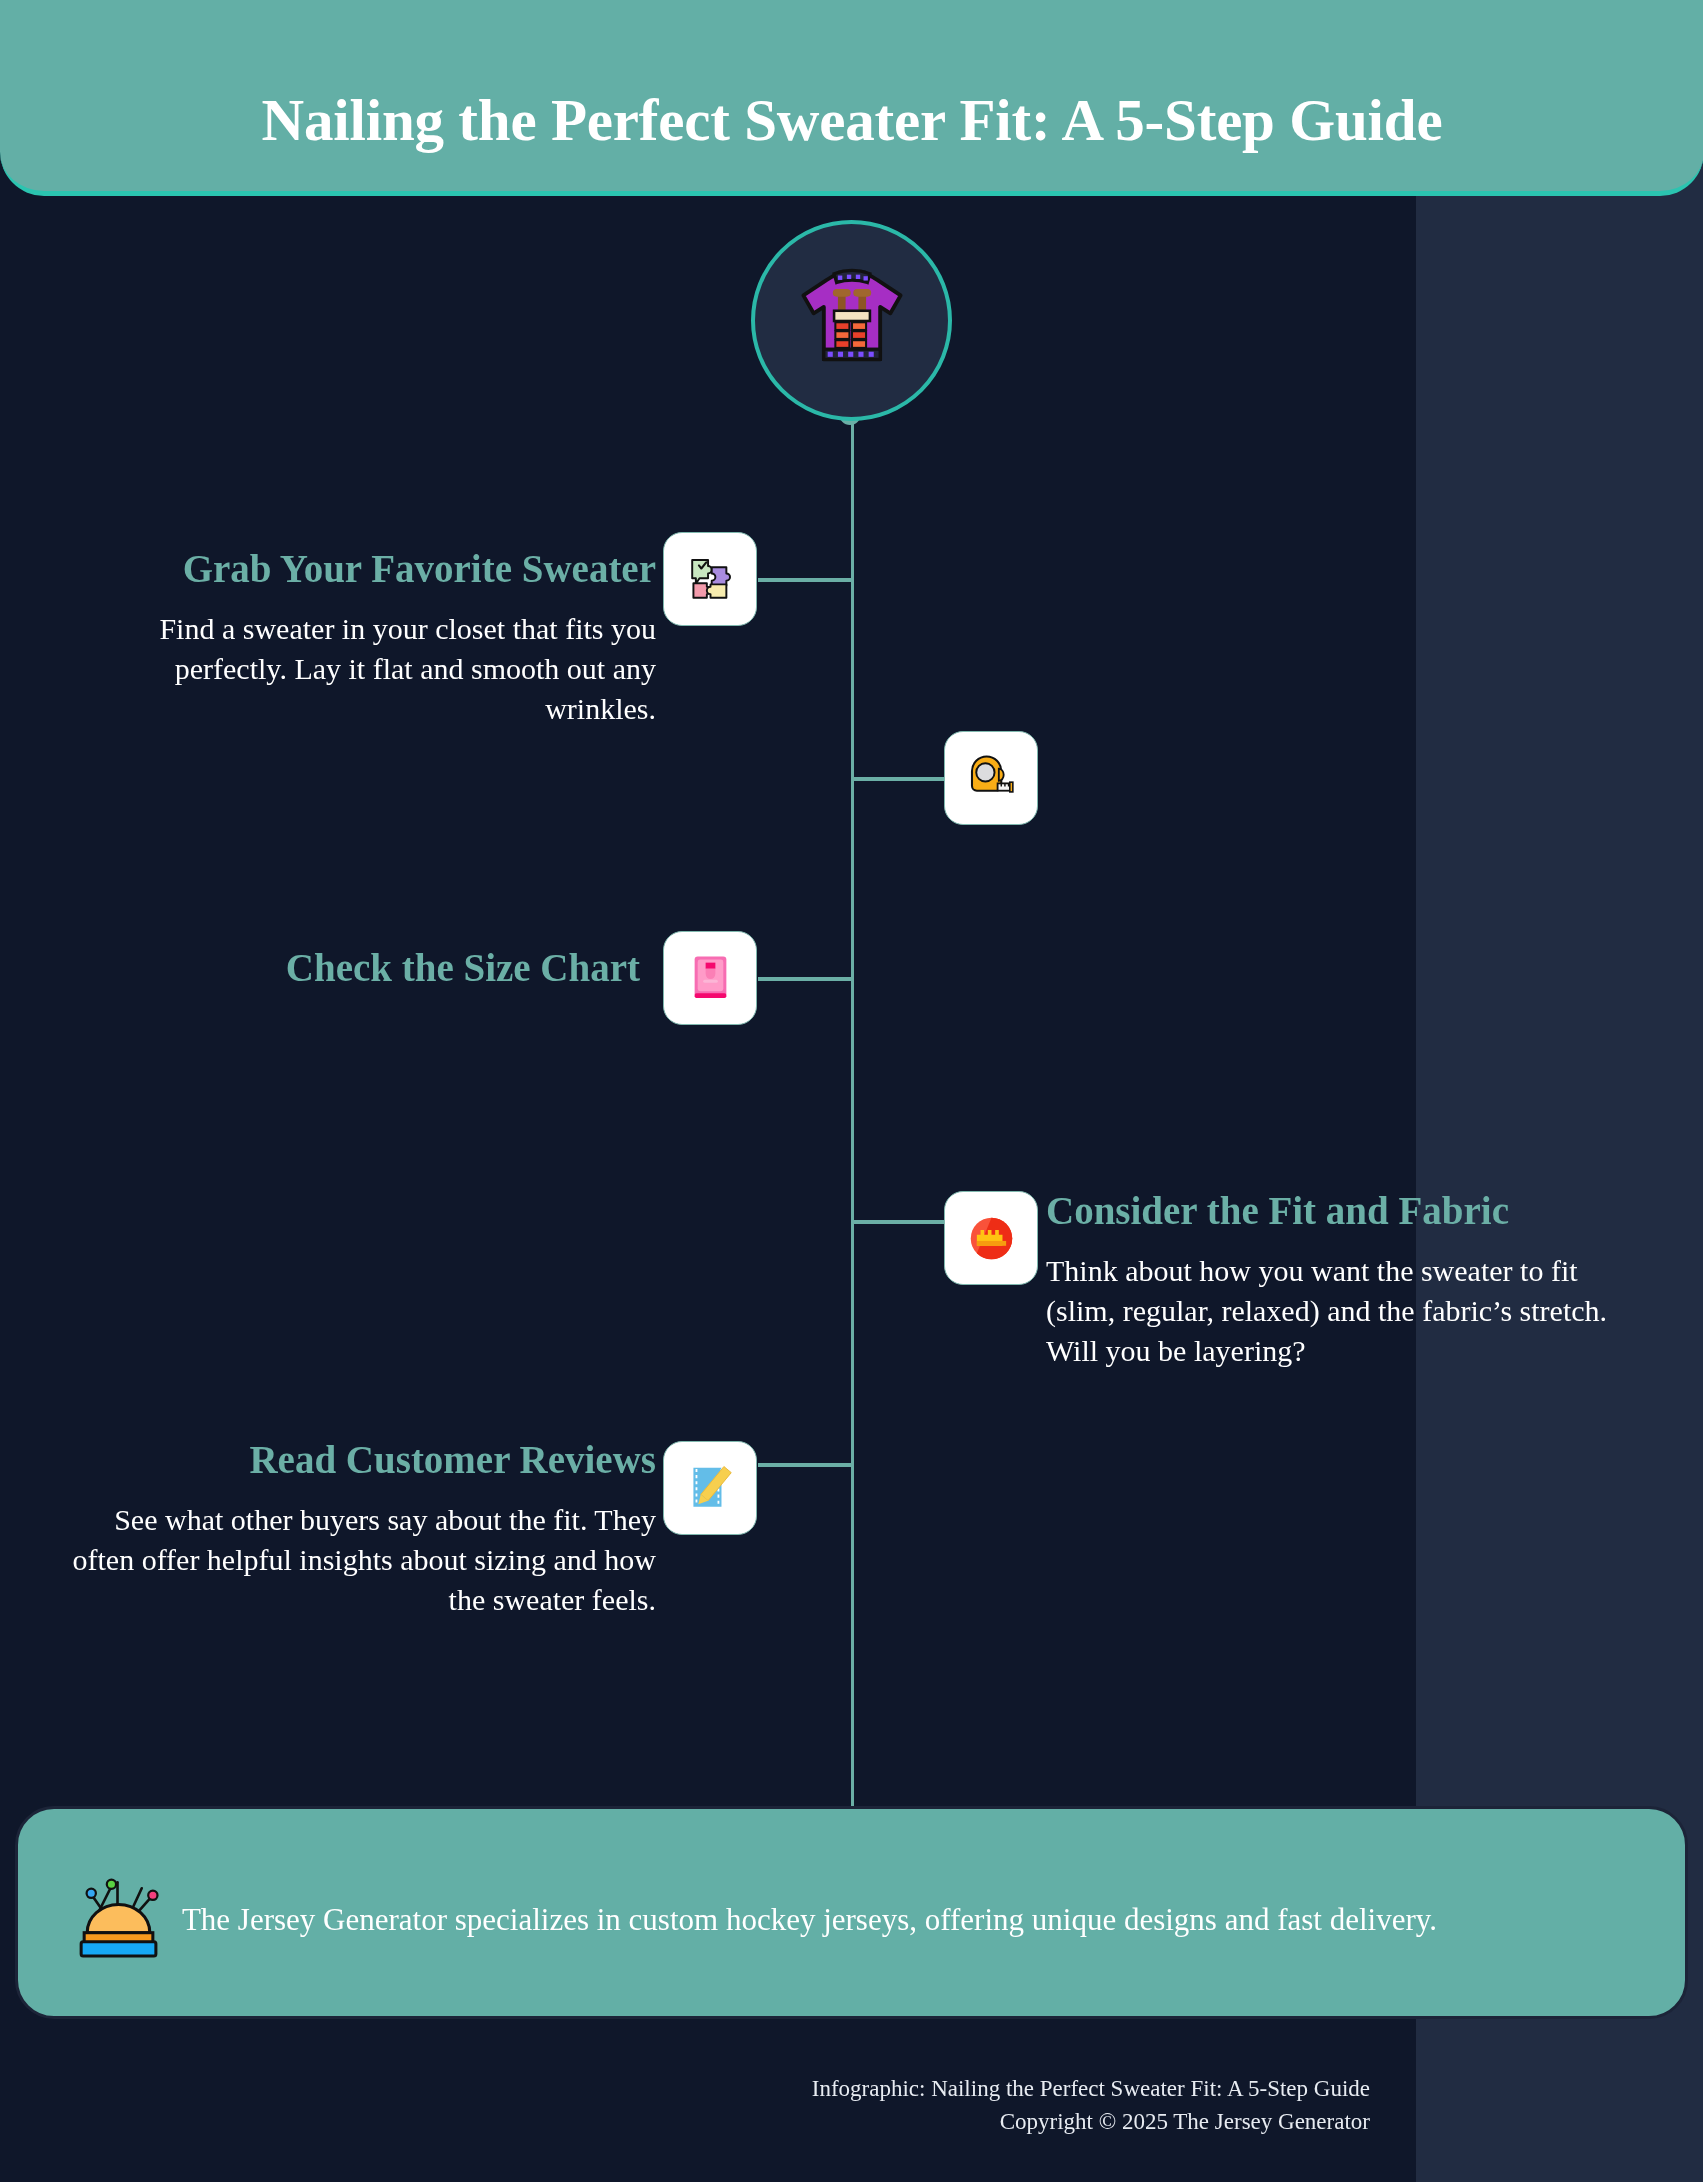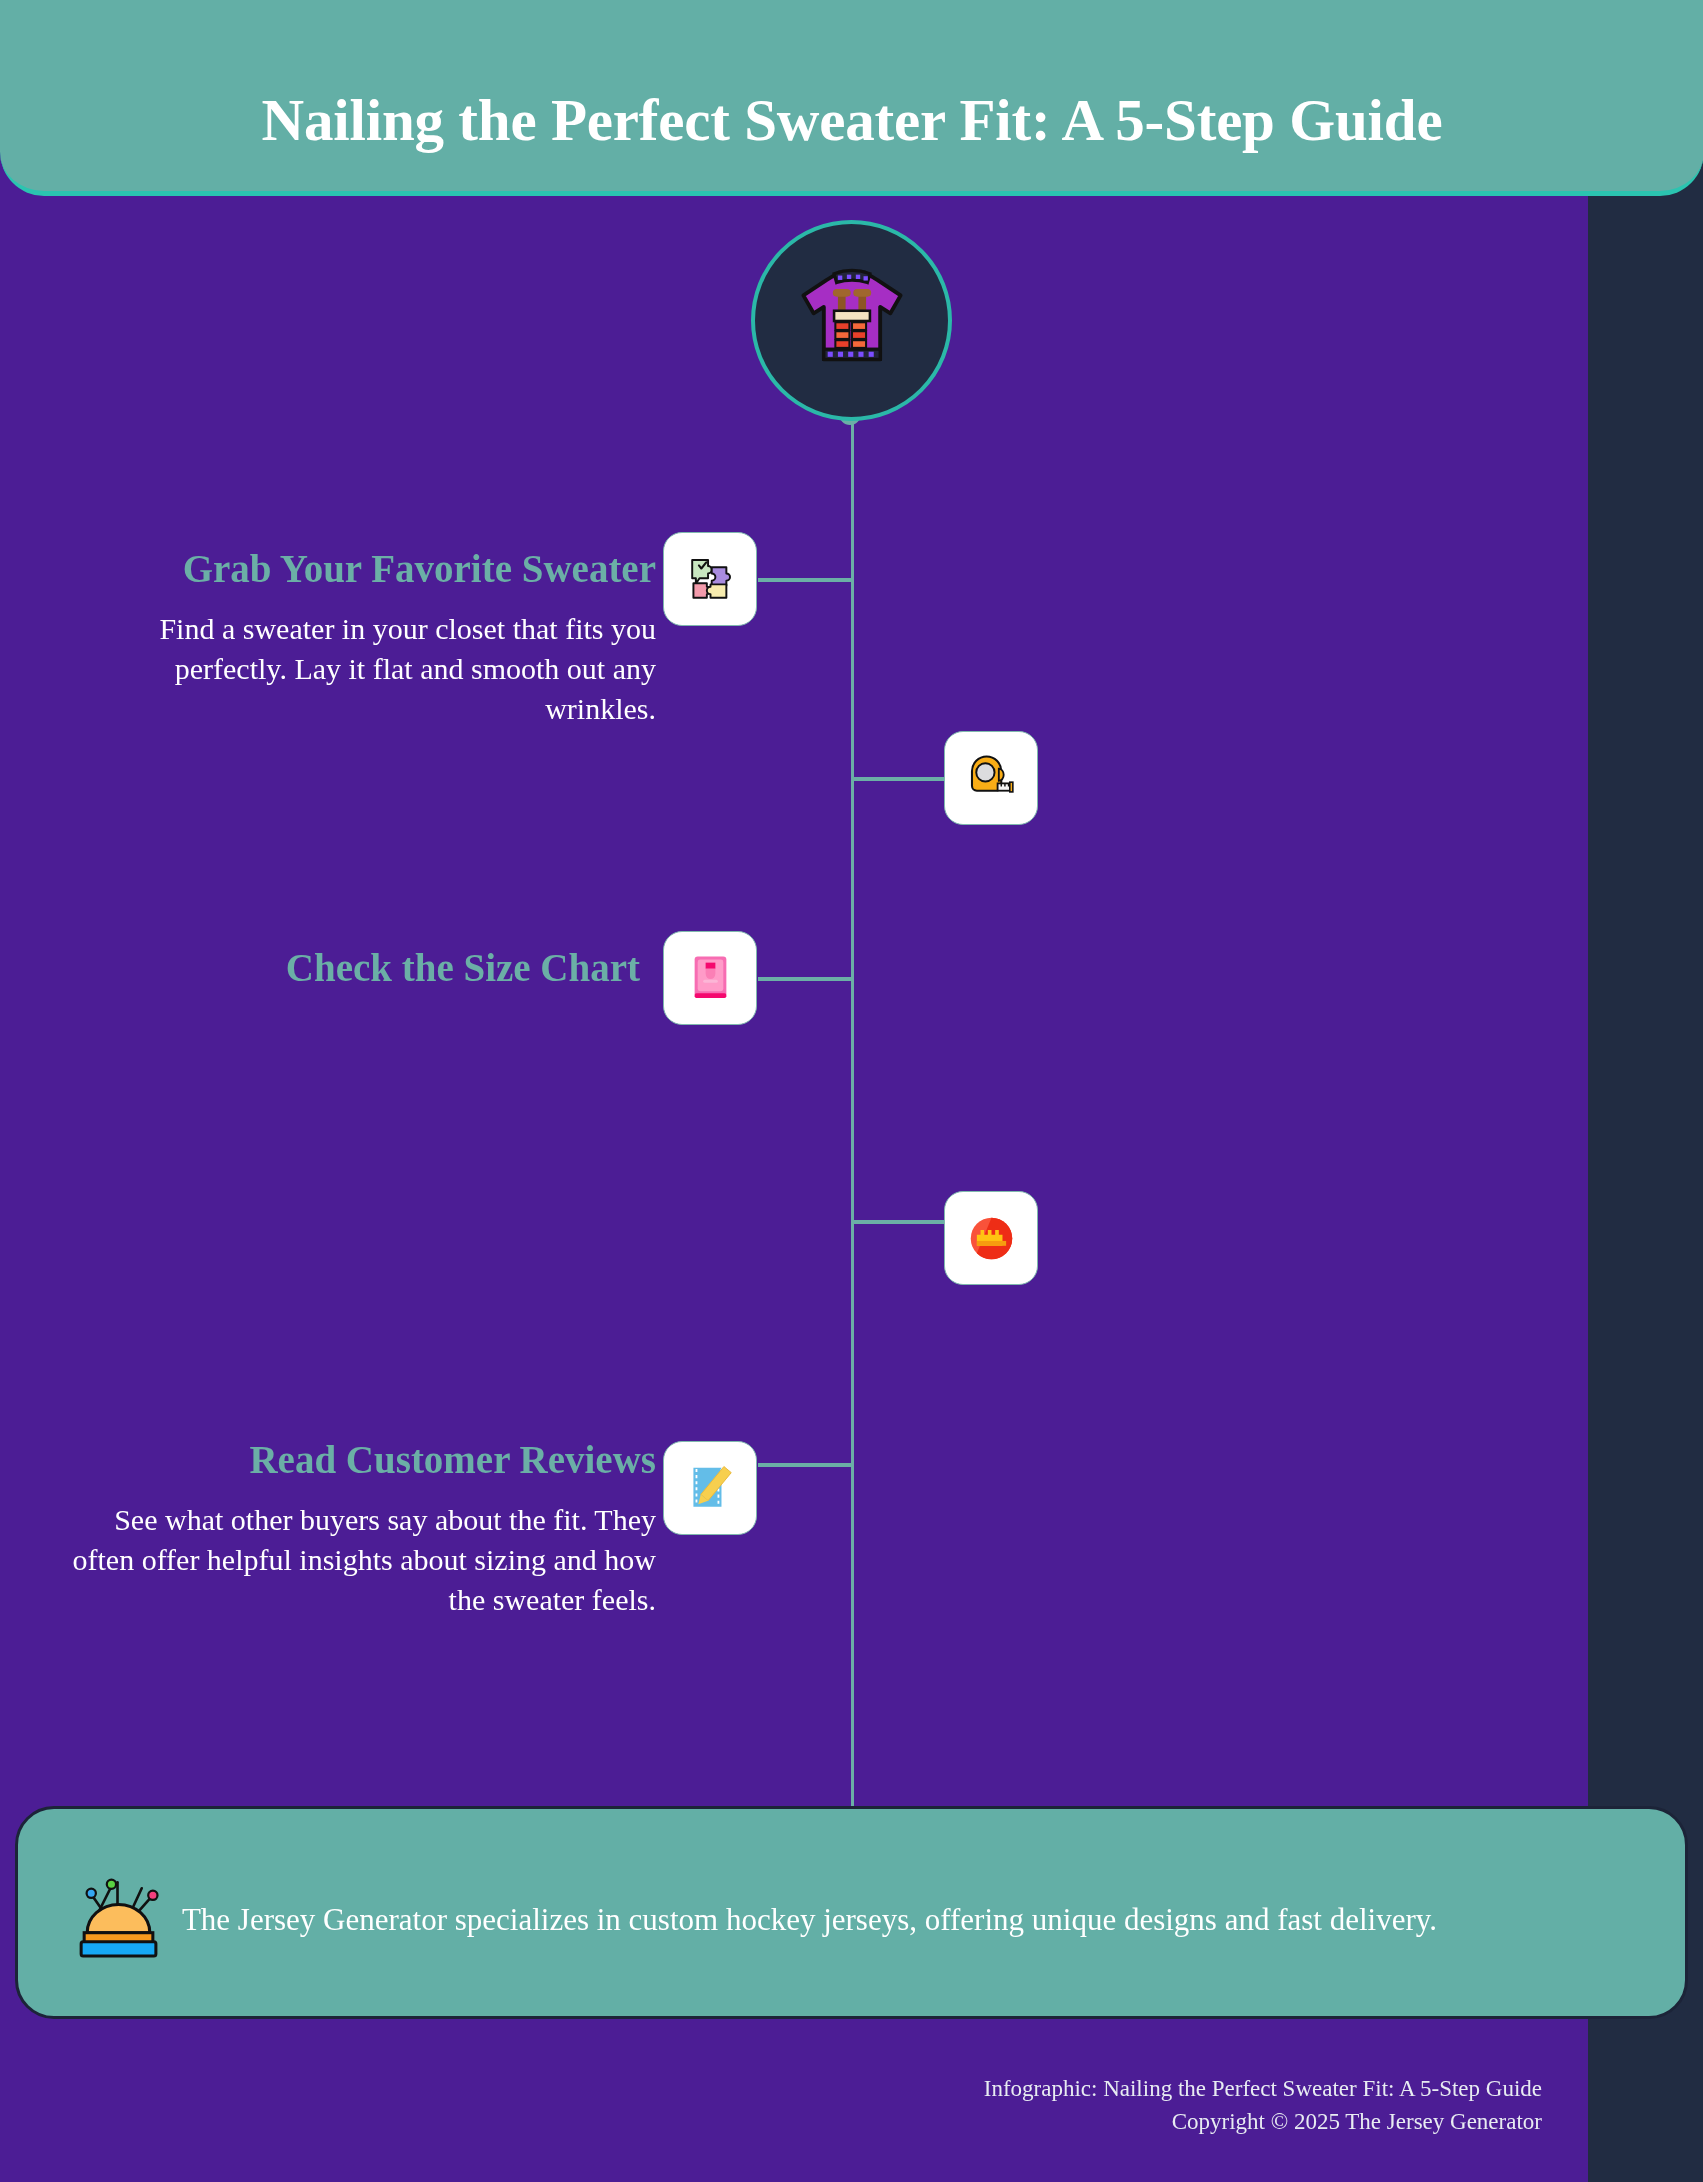--- a/index.html
+++ b/index.html
@@ -7,23 +7,23 @@
   html, body {
     width:1704px;
     height:2182px;
     background:#212c42;
     font-family:"Liberation Serif", serif;
     overflow:hidden;
   }
 
   #page {
     position:relative;
-    width:1588px;
+    width:1416px;
     height:2182px;
-    background:#4c1d95;
+    background:#0f172a;
   }
 
   
   .header-banner {
     position:absolute;
     left:0px; top:-34px;
     width:1704px;
     height:230px;
     background:#63afa6;
     border-bottom:5.1px solid #2bc4b0;
@@ -243,20 +243,24 @@
 
   <div class="connector" style="left:852px; top:1220px; width:94px;"></div>
   <div class="chip" style="left:944px; top:1191px;">
     <svg viewBox="0 0 100 100">
       <circle cx="50" cy="50" r="34" fill="#f9523a"></circle>
       <path d="M50 16 a34 34 0 0 1 0 68 a34 34 0 0 1 -24 -10 Z" fill="#ee2d16"></path>
       <path d="M26 44 h6 v-8 h6 v8 h6 v-8 h6 v8 h6 v-8 h6 v8 h6 v18 H26 Z" fill="#ffc412"></path>
       <path d="M26 54 h48 v8 H26 Z" fill="#f79c0f"></path>
     </svg>
   </div>
+  <div class="step step-right" style="left:1046px; top:1191px; width:588px;">
+    <div class="step-title">Consider the Fit and Fabric</div>
+    <div class="step-body">Think about how you want the sweater to fit (slim, regular, relaxed) and the fabric’s stretch. Will you be layering?</div>
+  </div>
 
   <div class="connector" style="left:758px; top:1463px; width:94px;"></div>
   <div class="chip" style="left:663px; top:1441px;">
     <svg viewBox="0 0 100 100">
       <path d="M22 16 h46 q-5 8 0 14 v50 H22 Z" fill="#63bde8"></path>
       <g stroke="#ffffff" stroke-width="3" stroke-dasharray="5 5">
         <path d="M27 18 v60"></path>
           <path d="M63 30 v48"></path>
       </g>
       <path d="M72 14 l12 10 l-38 46 l-12 -10 Z" fill="#f7cf4e" stroke="#e9b93c" stroke-width="1.6"></path>

